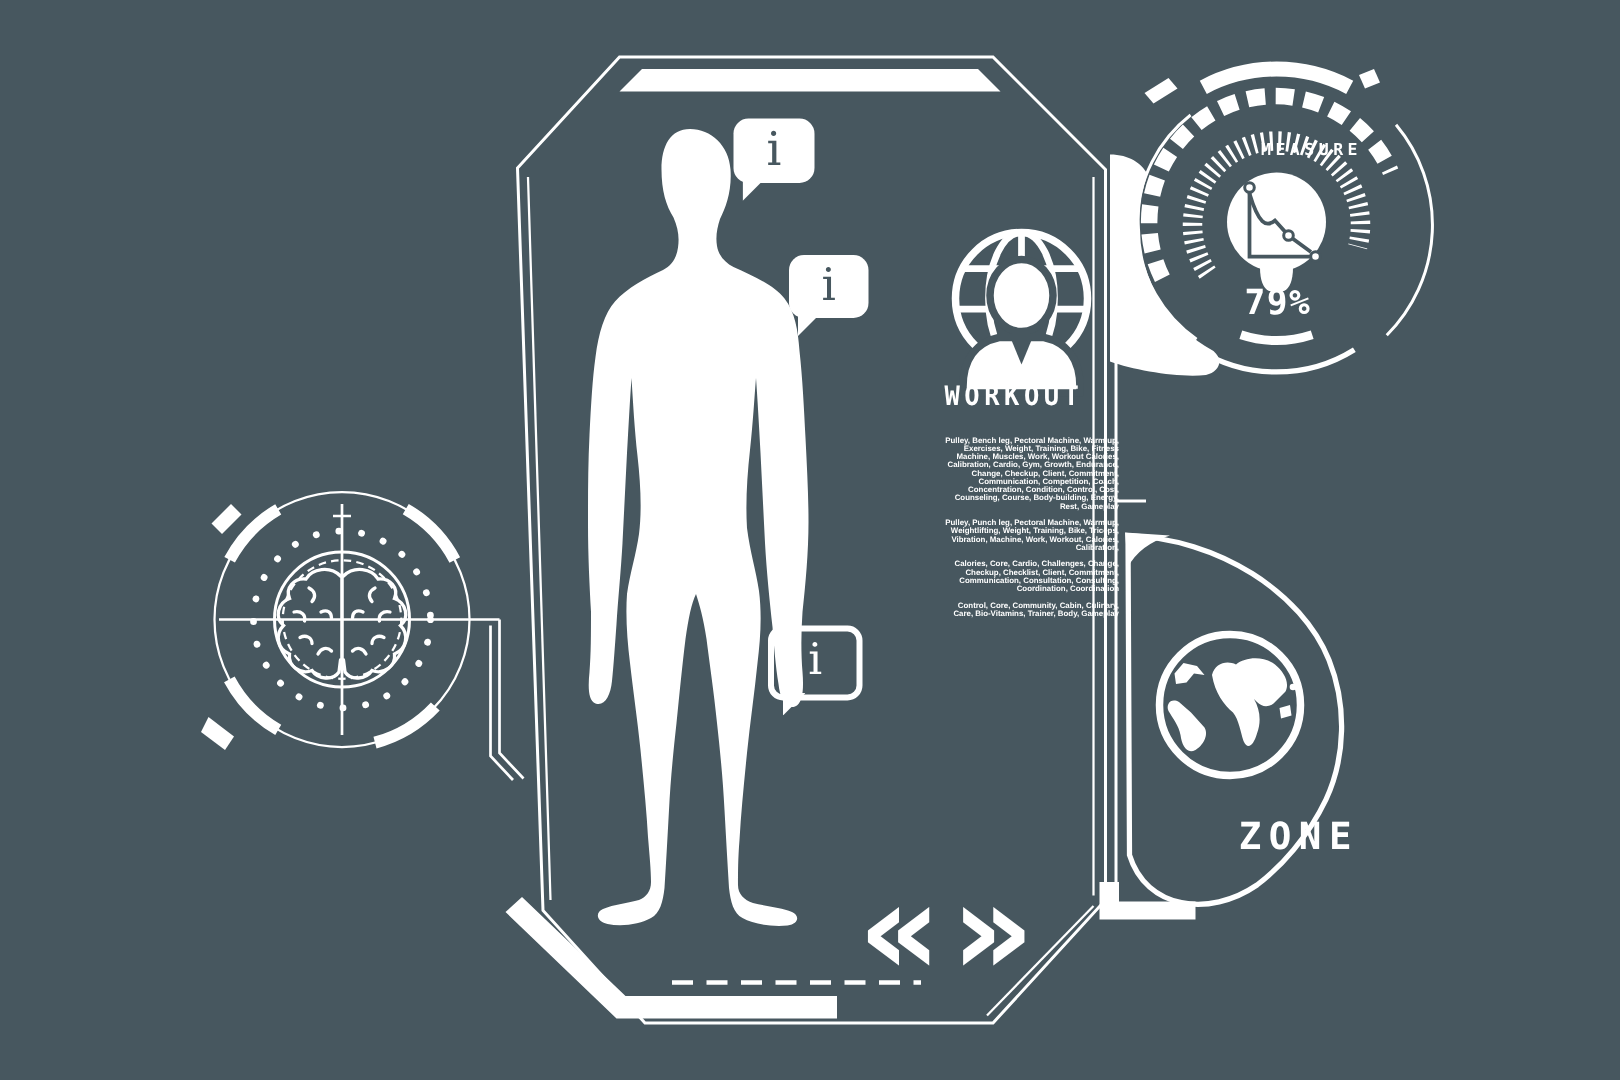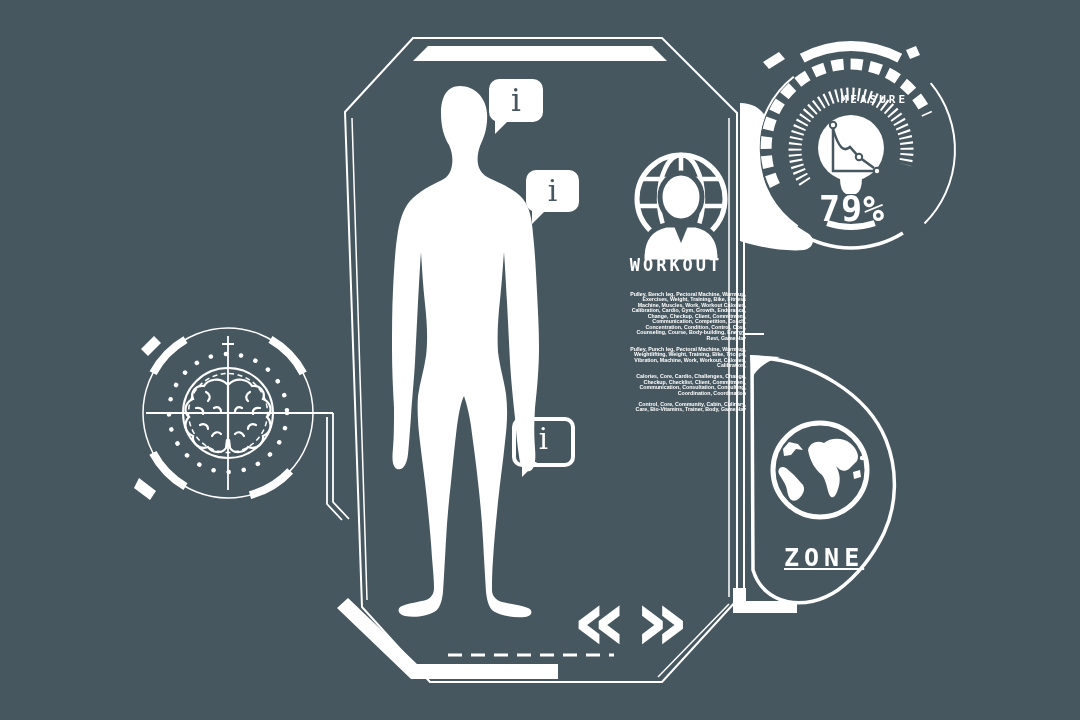--- a/index.html
+++ b/index.html
@@ -9,22 +9,22 @@
   .stage svg{position:absolute;left:0;top:0;}
   .abs{position:absolute;}
   .tech{font-family:"DejaVu Sans Mono",monospace;font-weight:bold;}
   .workout-title{left:596px;top:255px;width:160px;text-align:center;font-size:17px;
                  letter-spacing:3px;transform:scaleY(1.05);}
   .fineprint{left:628px;top:291px;width:236px;transform:scale(0.5);transform-origin:0 0;
              font-size:10.5px;line-height:11px;text-align:right;font-weight:bold;
              font-family:"Liberation Sans",sans-serif;}
   .fineprint p{margin:0 0 11px 0;}
   .measure-label{left:794px;top:93px;width:114px;text-align:right;font-size:11px;letter-spacing:3px;}
-  .measure-value{left:791px;top:189px;width:122px;text-align:center;font-size:35px;letter-spacing:1px;}
-  .zone-label{left:784px;top:543px;width:122px;text-align:left;font-size:25px;letter-spacing:5px;text-decoration:underline;}
+  .measure-value{left:791px;top:189px;width:122px;text-align:center;font-size:23px;letter-spacing:1px;}
+  .zone-label{left:784px;top:543px;width:122px;text-align:right;font-size:25px;letter-spacing:5px;}
   .chevron{font-family:"DejaVu Sans",sans-serif;font-weight:bold;font-size:86px;line-height:86px;
            height:86px;cursor:pointer;}
   .chev-prev{left:572px;top:577px;}
   .chev-next{left:634px;top:577px;}
   .bubble{position:absolute;background:var(--fg);border-radius:10px;text-align:center;
           font-family:"DejaVu Serif",serif;color:var(--bg);cursor:pointer;}
   .bubble .tail{position:absolute;width:15px;height:15px;background:var(--fg);
                 bottom:-12px;left:6px;clip-path:polygon(0 0,100% 0,0 100%);}
   .bubble-1{left:489px;top:79px;width:54px;height:43px;font-size:31px;line-height:42px;}
   .bubble-2{left:526px;top:170px;width:53px;height:42px;font-size:30px;line-height:41px;}

